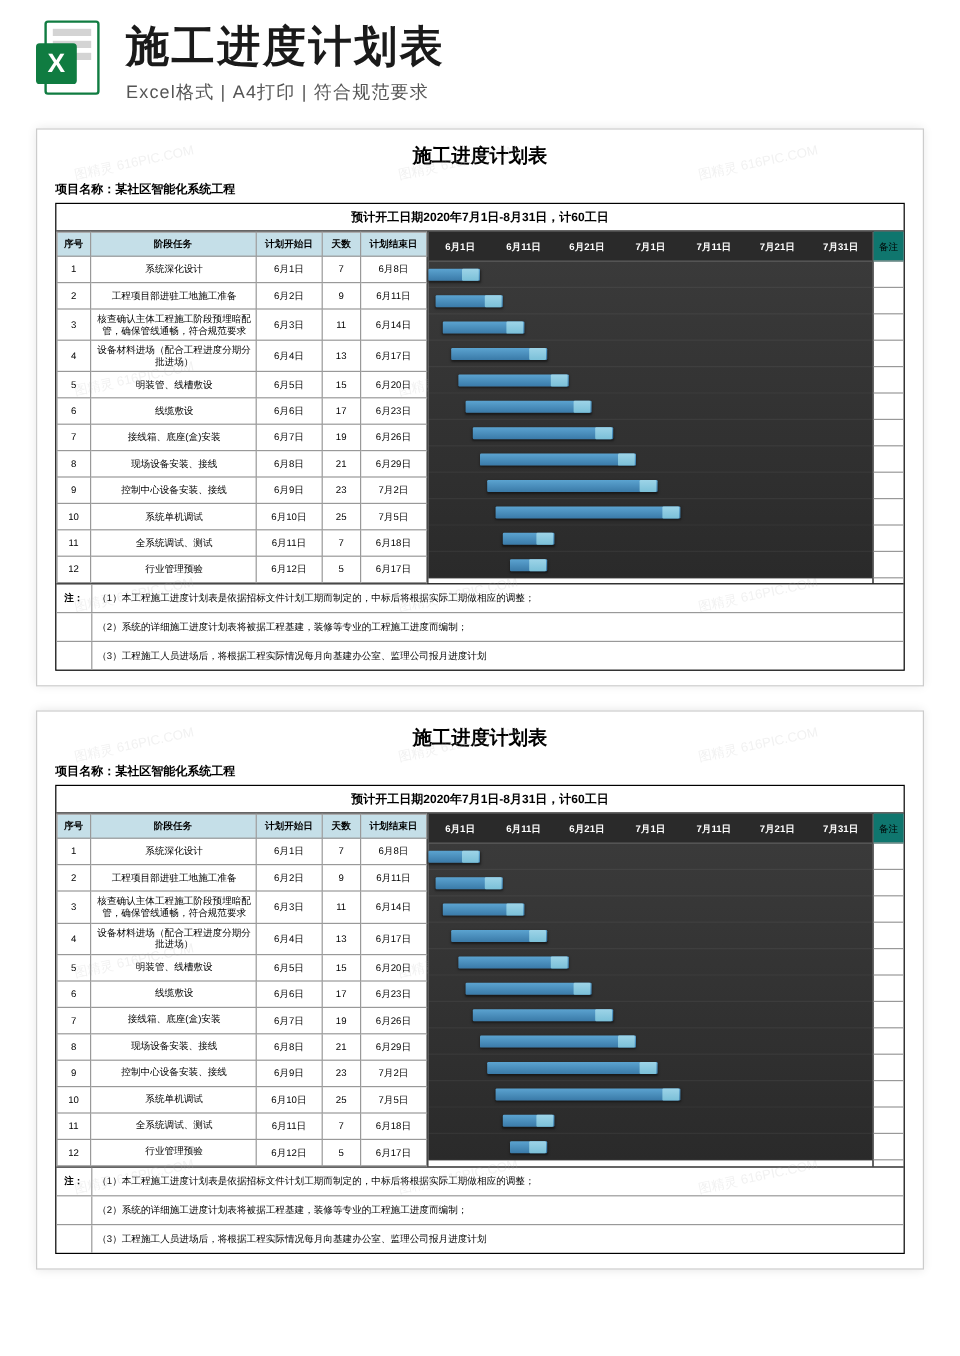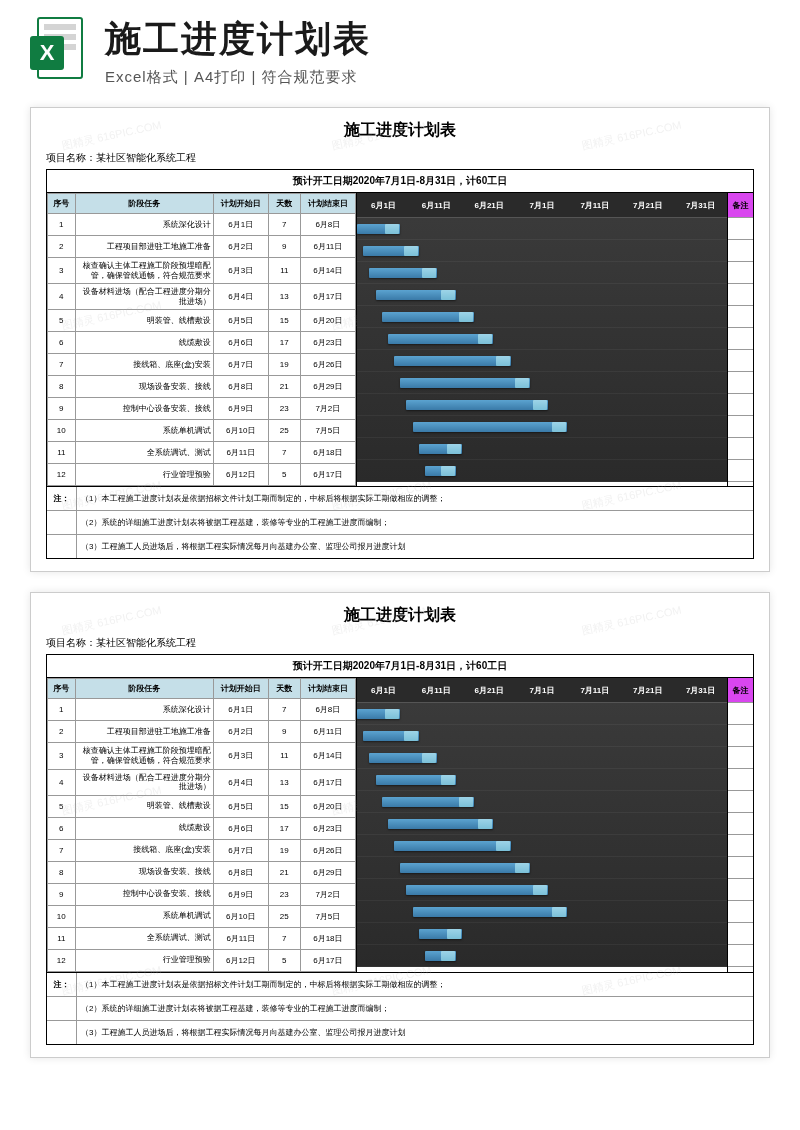--- a/index.html
+++ b/index.html
@@ -7,38 +7,38 @@
 .header{display:flex;align-items:center;padding:15px 30px 5px;gap:15px}
 .excel-icon{width:60px;height:70px;position:relative}
 .excel-icon svg{width:100%;height:100%}
 .header-text{flex:1}
 .header-title{font-size:36px;font-weight:900;color:#1a1a1a;letter-spacing:2px}
 .header-sub{font-size:15px;color:#555;margin-top:4px;letter-spacing:1px}
 .page-container{padding:15px 30px}
 .page{border:1px solid #ccc;background:#fff;margin-bottom:20px;box-shadow:0 0 8px rgba(0,0,0,0.1);padding:12px 15px;position:relative}
 .wm{position:absolute;color:rgba(180,180,180,0.18);font-size:11px;transform:rotate(-12deg);pointer-events:none;white-space:nowrap;font-weight:300}
 .doc-title{text-align:center;font-size:16px;font-weight:bold;margin-bottom:10px}
-.proj-name{font-size:10px;font-weight:normal;margin-bottom:4px}
+.proj-name{font-size:10px;font-weight:bold;margin-bottom:4px}
 .schedule-wrap{border:1.5px solid #000}
 .schedule-header{text-align:center;font-size:10px;font-weight:bold;padding:4px;border-bottom:1px solid #000}
 .content-row{display:flex}
 .table-side{width:310px;border-right:1px solid #000}
 .chart-side{flex:1;position:relative}
 .notes-col{width:26px;border-left:1px solid #000}
 table{width:100%;border-collapse:collapse;font-size:8px}
 th{background:#c5dfe8;border:0.5px solid #999;padding:4px 2px;font-weight:bold;text-align:center}
 td{border:0.5px solid #999;padding:3px 2px;text-align:center;height:22px;vertical-align:middle}
-td.task{text-align:right;padding-left:4px;line-height:1.2}
+td.task{text-align:center;padding-left:4px;line-height:1.2}
 .chart-header{display:flex;height:25px;background:#2a2a2a;color:#fff;font-size:8px;align-items:center;border-bottom:0.5px solid #555}
 .chart-header span{flex:1;text-align:center;font-weight:bold}
 .chart-body{background:linear-gradient(to bottom,#3a3a3a,#2a2a2a);position:relative;height:264px}
 .gantt-row{height:22px;position:relative;border-bottom:0.5px solid rgba(255,255,255,0.05)}
 .bar{position:absolute;top:6px;height:10px;background:linear-gradient(to bottom,#5ba3d0,#3a7aa8);border-radius:1px;box-shadow:0 1px 2px rgba(0,0,0,0.5)}
 .bar-end{position:absolute;top:6px;height:10px;width:14px;background:linear-gradient(to bottom,#9dd4e8,#7bc0d8);border-radius:1px}
-.notes-header{height:25px;background:#d946ef;font-size:8px;font-weight:bold;text-align:center;line-height:25px;border-bottom:0.5px solid #999}
+.notes-header{height:25px;background:#0f766e;font-size:8px;font-weight:normal;text-align:center;line-height:25px;border-bottom:0.5px solid #999}
 .notes-body .ncell{height:22px;border-bottom:0.5px solid #999}
 .footer-notes{border-top:1px solid #000}
 .note-row{display:flex;font-size:8px;border-bottom:0.5px solid #999}
 .note-label{width:30px;text-align:center;padding:6px 2px;border-right:0.5px solid #999;font-weight:bold}
 .note-text{flex:1;padding:6px 4px}
 .note-row:last-child{border-bottom:none}
 </style>
 </head>
 <body>
 

